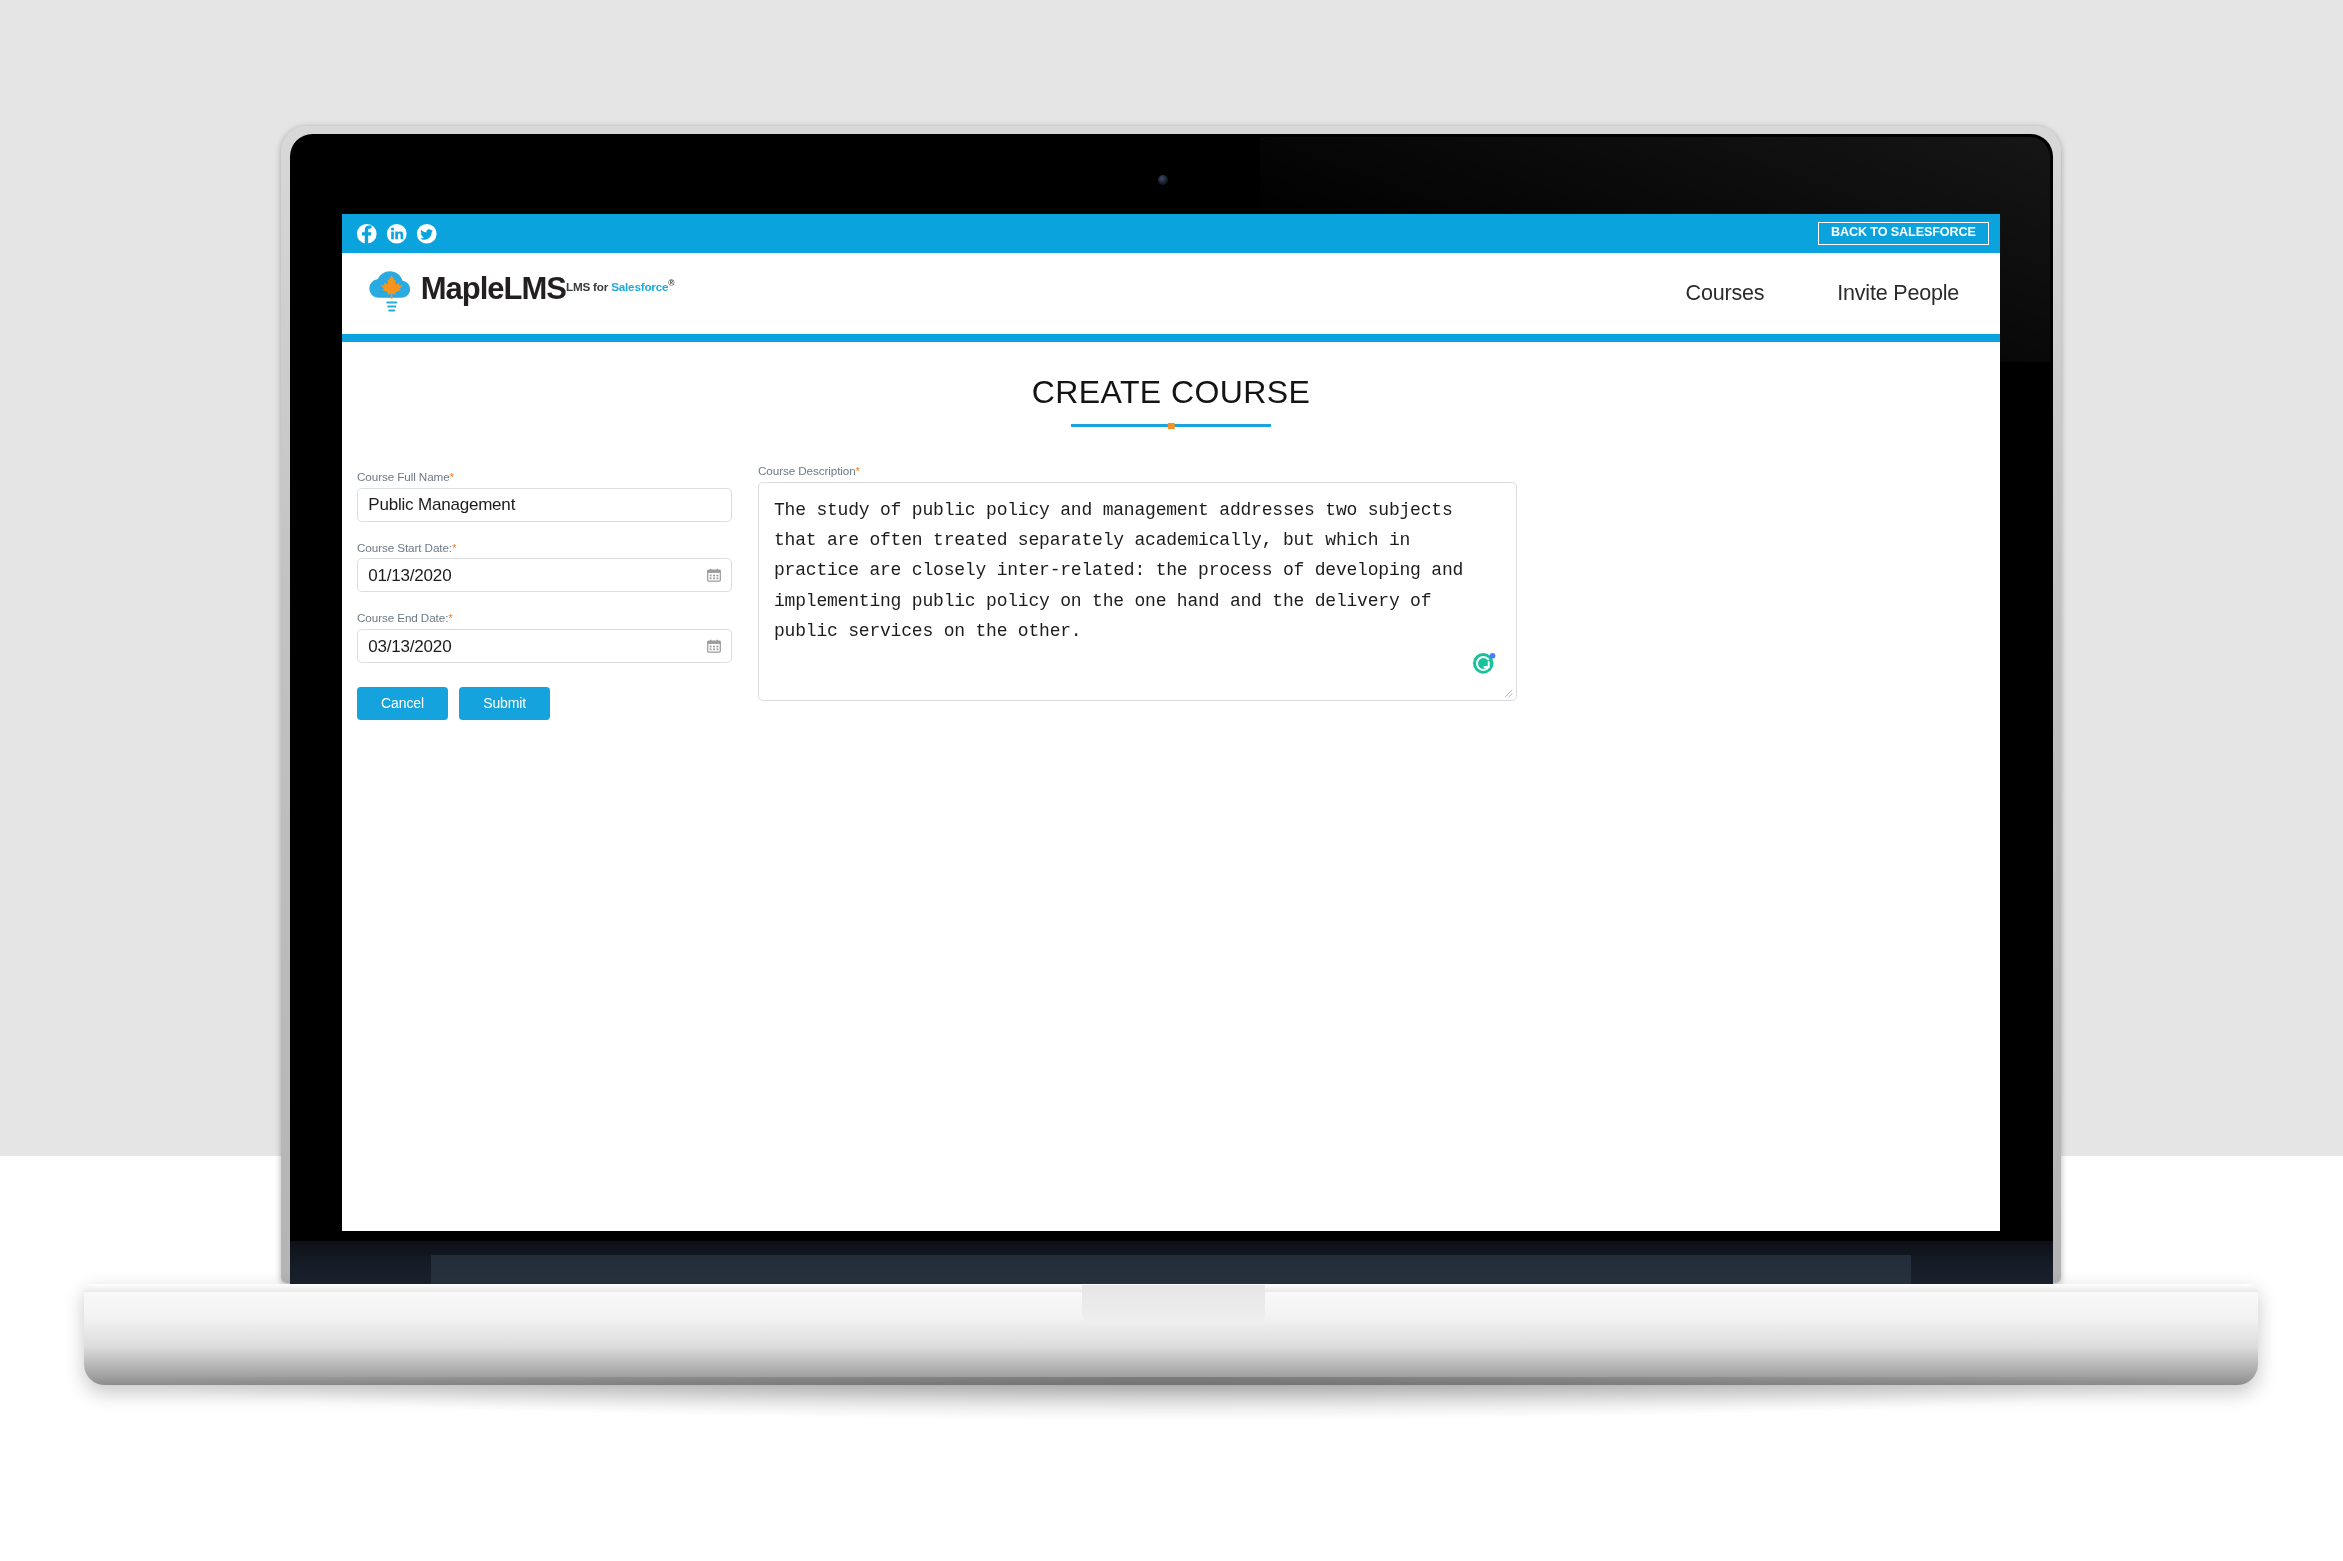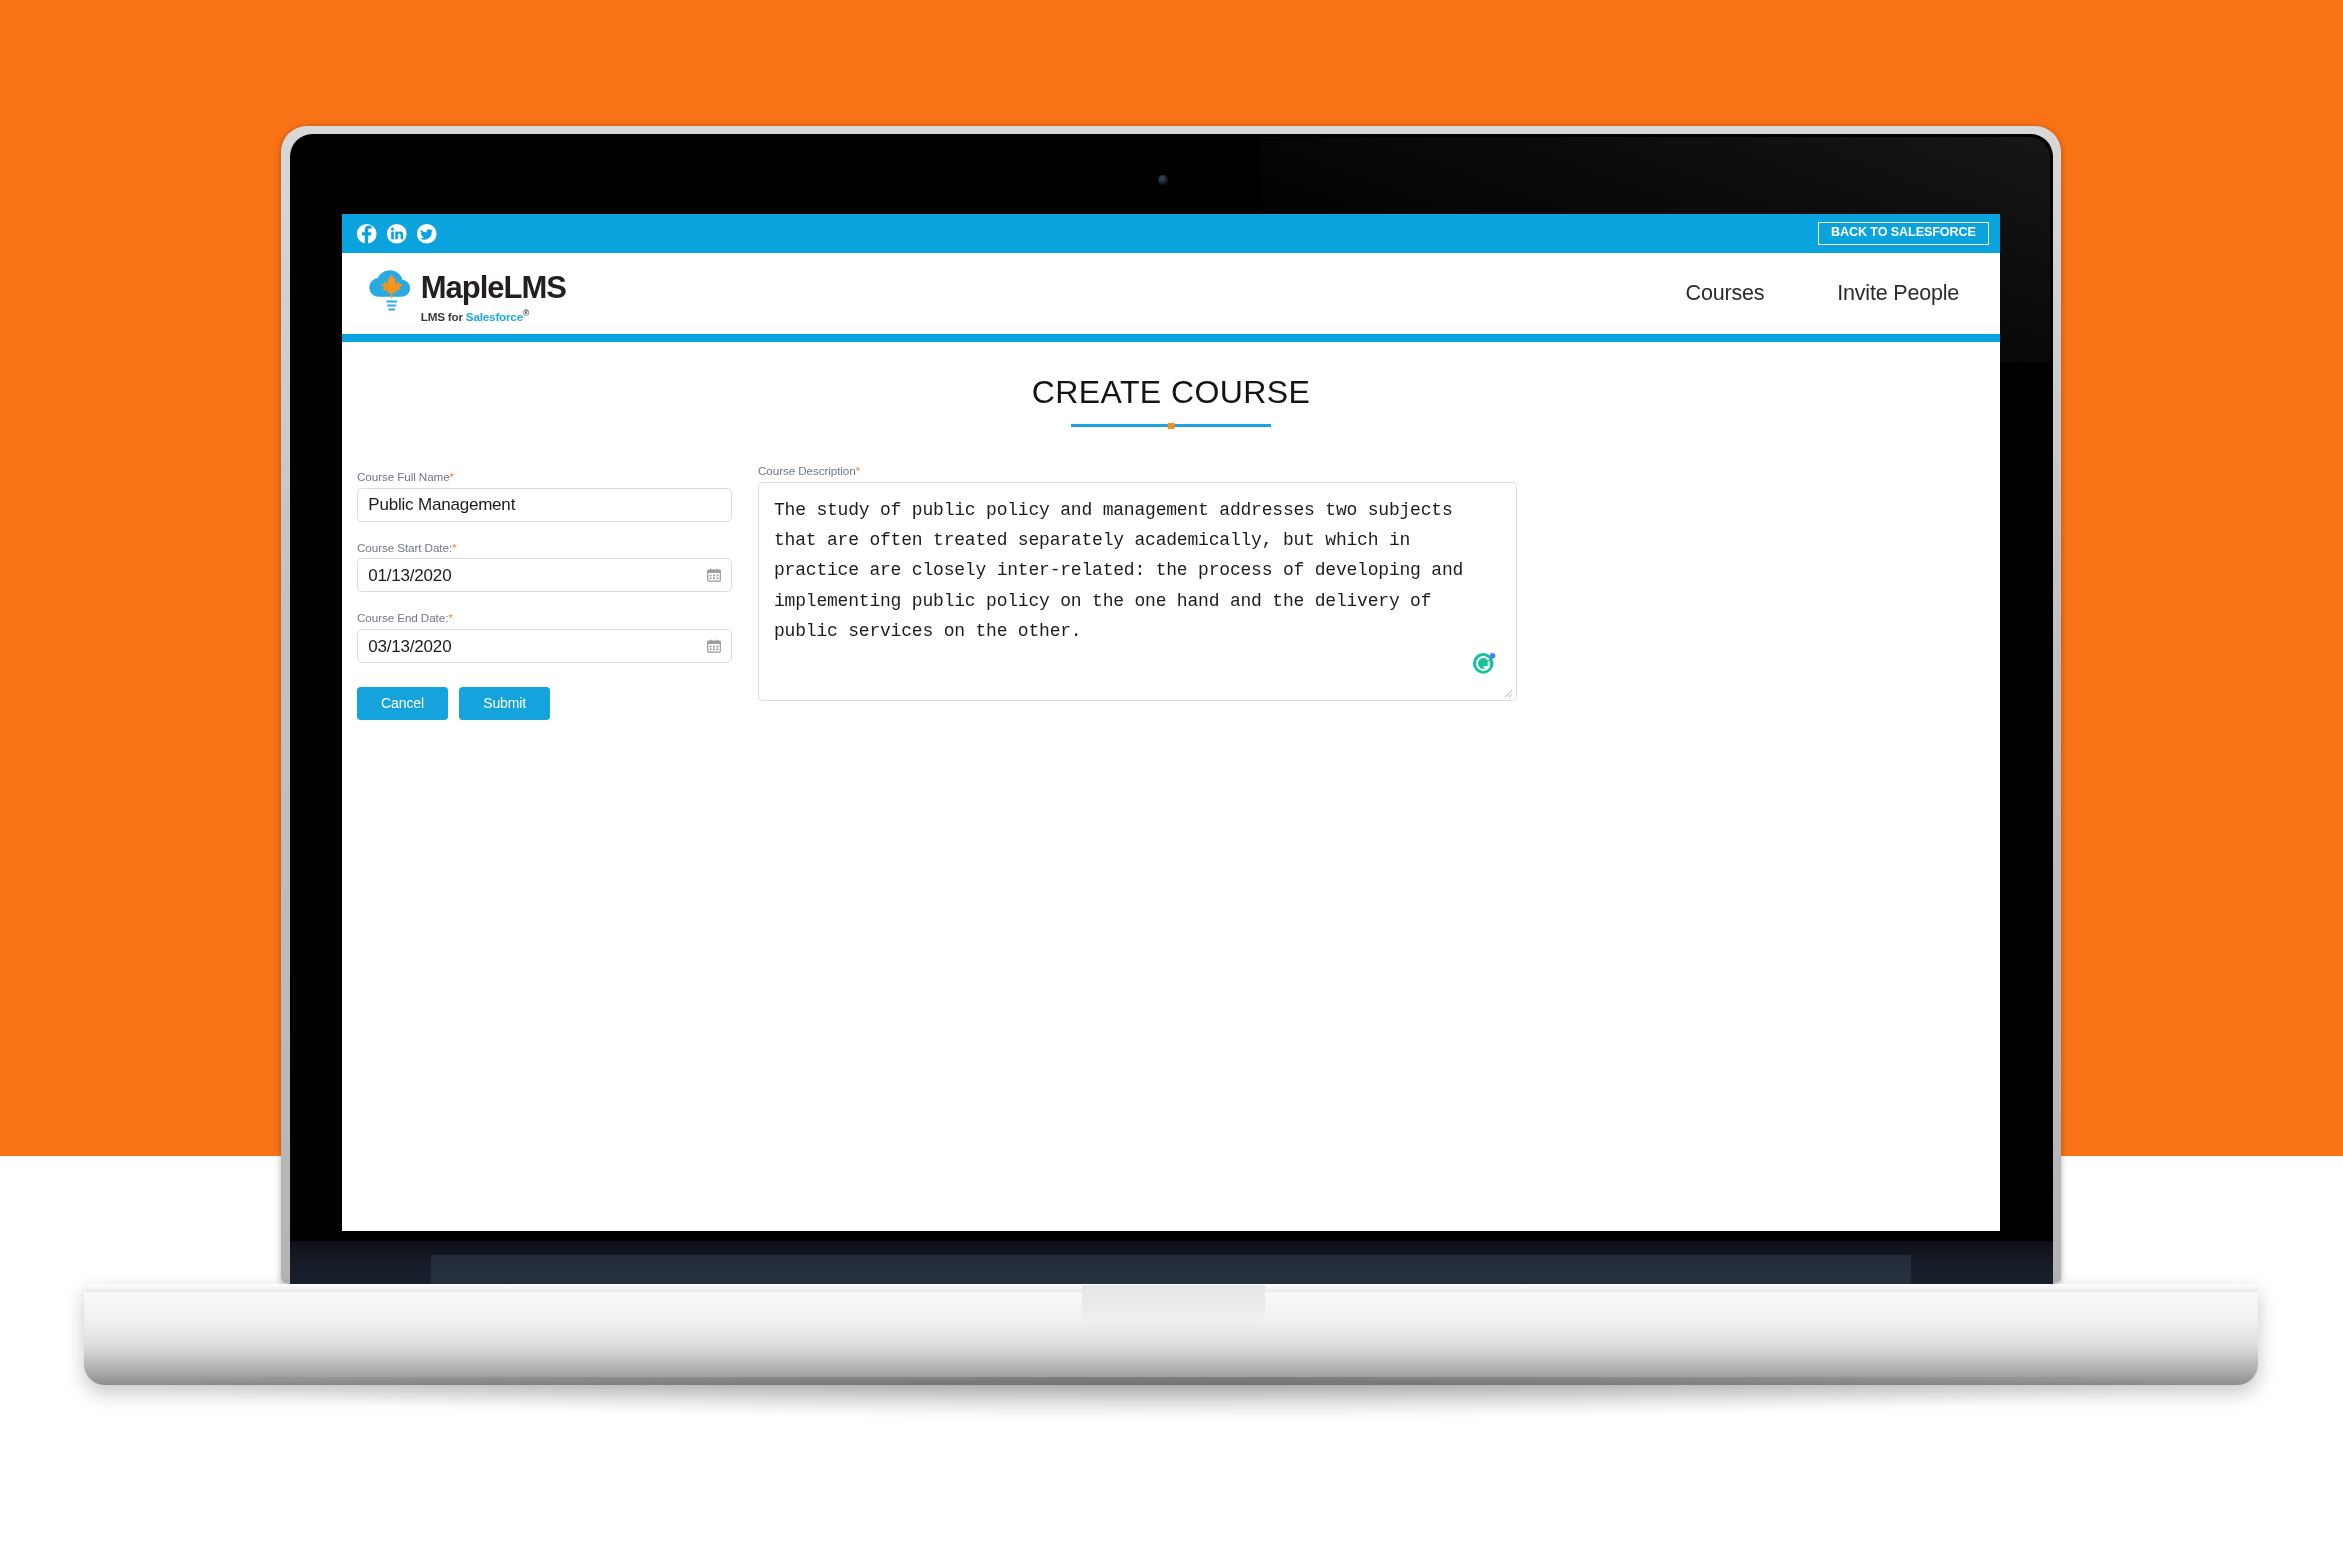--- a/index.html
+++ b/index.html
@@ -9,21 +9,21 @@
     height: 1562px;
     background: #ffffff;
     font-family: "Liberation Sans", sans-serif;
     overflow: hidden;
   }
 
   #stage {
     position: relative;
     width: 2343px;
     height: 1156px;
-    background: #f97316;
+    background: #e5e5e5;
   }
 
   
   #laptop-lid {
     position: absolute;
     left: 281px;
     top: 126px;
     width: 1780px;
     height: 1157px;
     background: linear-gradient(180deg, #d8d8d8 0%, #c2c2c2 40%, #b4b4b4 100%);
@@ -156,21 +156,21 @@
     background: #ffffff;
     display: flex;
     align-items: center;
     justify-content: space-between;
     padding: 0 41px 0 17px;
   }
 
   
   .logo-wrap { display: flex; align-items: flex-start; gap: 0; padding-left: 3.7px; }
   .logo-mark { width: 58px; height: 58px; flex: none; }
-  .logo-text-col { display: flex; flex-direction: column; justify-content: center; padding-top: 8.4px; }
+  .logo-text-col { display: flex; flex-direction: row; justify-content: center; padding-top: 8.4px; }
   .logo-word {
     font-size: 31px;
     font-weight: bold;
     color: #231f20;
     letter-spacing: -1px;
     line-height: 1;
   }
   .logo-tag {
     font-size: 11.7px;
     font-weight: bold;

